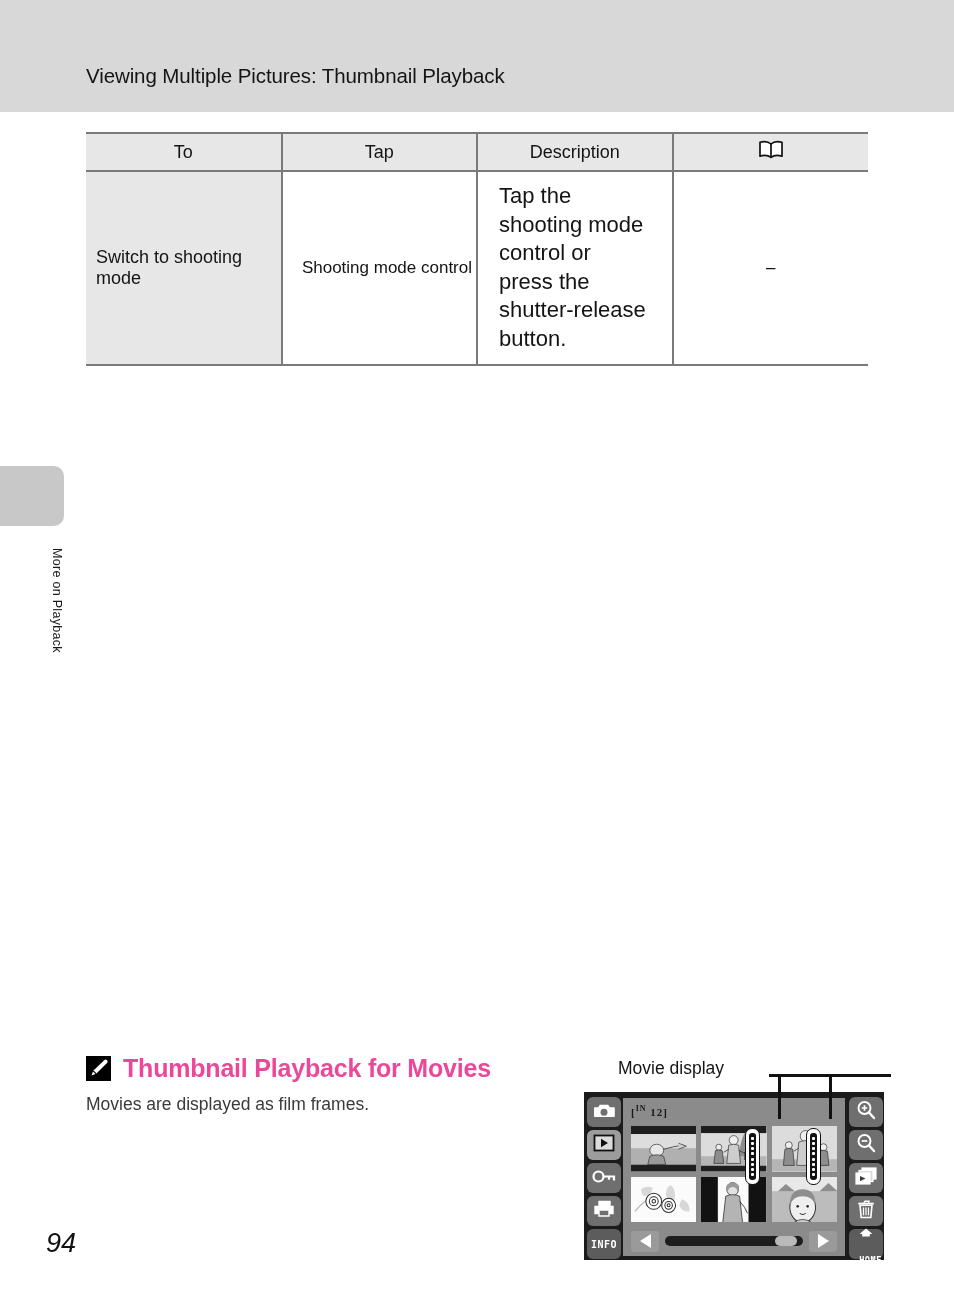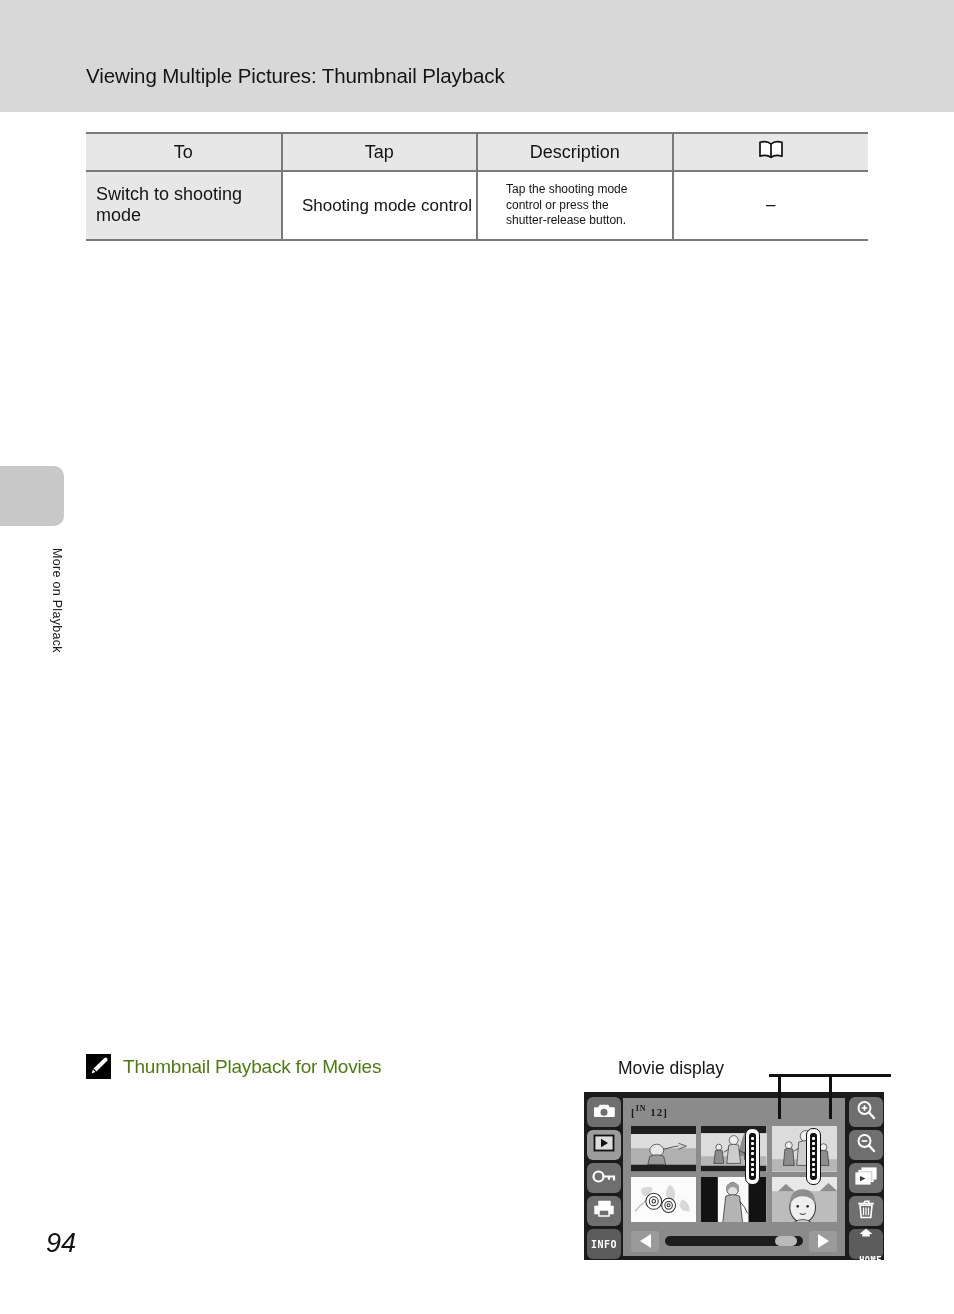--- a/index.html
+++ b/index.html
@@ -99,22 +99,22 @@
     border-right: 2px solid #7a7a7a;
     text-align: right;
     font-size: 17px;
     line-height: 1.28;
     color: #141414;
     width: 102px;
     padding: 8px 4px;
   }
   .tbl td.c3 {
     background: #ffffff;
-    padding: 10px 28px;
-    font-size: 12px;
+    padding: 10px 21px;
+    font-size: 22px;
     line-height: 1.3;
     color: #141414;
     width: 374px;
   }
   .tbl td.c4 {
     background: #ffffff;
     border-left: 2px solid #7a7a7a;
     text-align: center;
     font-size: 17px;
     font-style: italic;
@@ -131,23 +131,23 @@
     width: 460px;
   }
   .note-head { display: flex; align-items: center; gap: 12px; }
   .note-icon {
     width: 25px; height: 25px;
     background: #000;
     position: relative;
     flex: 0 0 auto;
   }
   .note-title {
-    font-size: 19px;
-    font-weight: normal;
-    color: #4d7c0f;
+    font-size: 25px;
+    font-weight: bold;
+    color: #ec4899;
     letter-spacing: -0.2px;
   }
   .note-body {
     margin-top: 11px;
     font-size: 17.5px;
     color: #3a3a3a;
   }
 
   
   .illus {
@@ -308,20 +308,21 @@
 <div class="note-wrap">
   <div class="note-head">
     <span class="note-icon">
       <svg width="25" height="25" viewBox="0 0 25 25">
         <path d="M5.5 19.5 L7.2 14.8 L18.2 4.2 C19 3.4 20.2 3.4 21 4.2 C21.8 5 21.8 6.2 21 7 L10.2 17.8 Z" fill="#fff"></path>
         <path d="M7.2 14.8 L10.2 17.8" stroke="#000" stroke-width="1.2"></path>
       </svg>
     </span>
     <span class="note-title">Thumbnail Playback for Movies</span>
   </div>
+  <div class="note-body">Movies are displayed as film frames.</div>
 </div>
 
 <div class="illus">
 
   <div class="callout-label">Movie display</div>
 
   <div class="leader" style="left:187px; top:18px; width:122px; height:2.5px;"></div>
   <div class="leader" style="left:196px; top:18px; width:2.5px; height:45px;"></div>
   <div class="leader" style="left:247px; top:18px; width:2.5px; height:45px;"></div>
 

